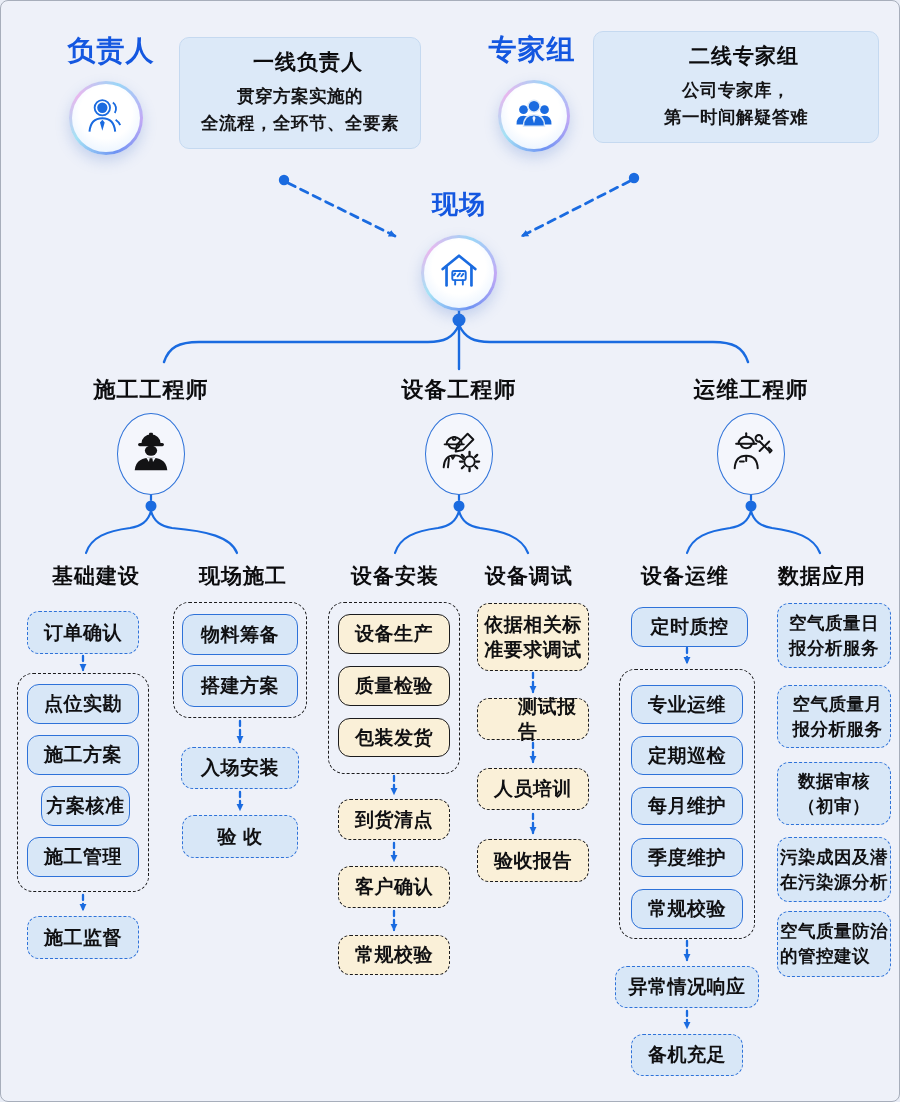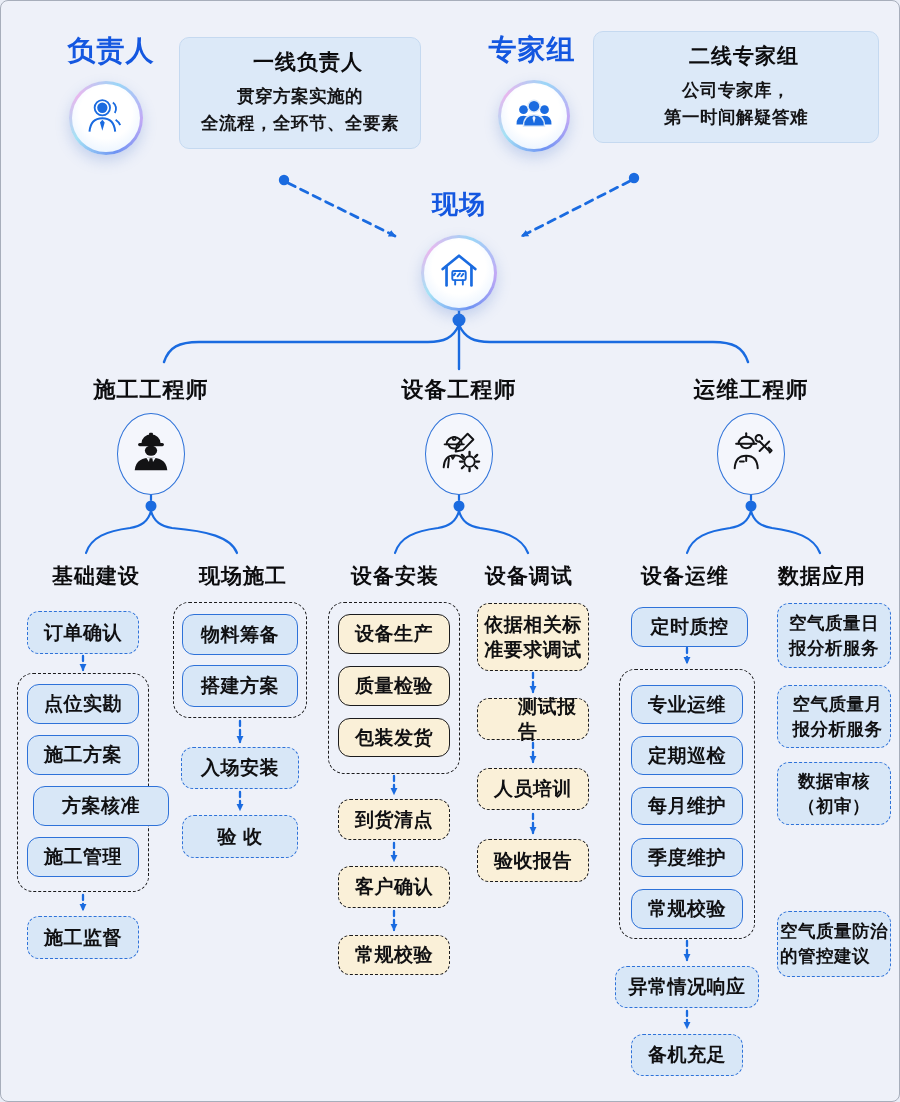--- a/index.html
+++ b/index.html
@@ -199,21 +199,21 @@
   <div class="subheader" style="left:242px;top:561px;">现场施工</div>
   <div class="subheader" style="left:394px;top:561px;">设备安装</div>
   <div class="subheader" style="left:528px;top:561px;">设备调试</div>
   <div class="subheader" style="left:684px;top:561px;">设备运维</div>
   <div class="subheader" style="left:821px;top:561px;">数据应用</div>
 
   <div class="fbox blue-dashed" style="left:26px;top:610px;width:112px;height:43px;">订单确认</div>
   <div class="group-box" style="left:16px;top:672px;width:132px;height:219px;"></div>
   <div class="fbox blue-solid" style="left:26px;top:683px;width:112px;height:40px;">点位实勘</div>
   <div class="fbox blue-solid" style="left:26px;top:734px;width:112px;height:40px;">施工方案</div>
-  <div class="fbox blue-solid" style="left:32px;top:785px;width:136px;height:40px;">方案核准</div>
+  <div class="fbox blue-solid" style="left:40px;top:785px;width:89px;height:40px;">方案核准</div>
   <div class="fbox blue-solid" style="left:26px;top:836px;width:112px;height:40px;">施工管理</div>
   <div class="fbox blue-dashed" style="left:26px;top:915px;width:112px;height:43px;">施工监督</div>
 
   <div class="group-box" style="left:172px;top:601px;width:134px;height:116px;"></div>
   <div class="fbox blue-solid" style="left:181px;top:613px;width:116px;height:41px;">物料筹备</div>
   <div class="fbox blue-solid" style="left:181px;top:664px;width:116px;height:42px;">搭建方案</div>
   <div class="fbox blue-dashed" style="left:180px;top:746px;width:118px;height:42px;">入场安装</div>
   <div class="fbox blue-dashed" style="left:181px;top:814px;width:116px;height:43px;">验 收</div>
 
   <div class="group-box" style="left:327px;top:601px;width:132px;height:172px;"></div>
@@ -239,16 +239,18 @@
   <div class="fbox blue-solid" style="left:630px;top:888px;width:112px;height:40px;">常规校验</div>
   <div class="fbox blue-dashed" style="left:614px;top:965px;width:144px;height:42px;">异常情况响应</div>
   <div class="fbox blue-dashed" style="left:630px;top:1033px;width:112px;height:42px;">备机充足</div>
 
   <div class="fbox blue-dashed sm" style="left:764px;top:602px;width:114px;height:65px;">空气质量日
 报分析服务</div>
   <div class="fbox blue-dashed sm" style="left:764px;top:684px;width:114px;height:63px;padding-left:7px;">空气质量月
 报分析服务</div>
   <div class="fbox blue-dashed sm" style="left:764px;top:761px;width:114px;height:63px;">数据审核
 （初审）</div>
+  <div class="fbox blue-dashed sm" style="left:764px;top:836px;width:114px;height:65px;">污染成因及潜
+在污染源分析</div>
   <div class="fbox blue-dashed sm" style="left:764px;top:910px;width:114px;height:66px;">空气质量防治
 的管控建议</div>
 
 </div>
 
 </body></html>

